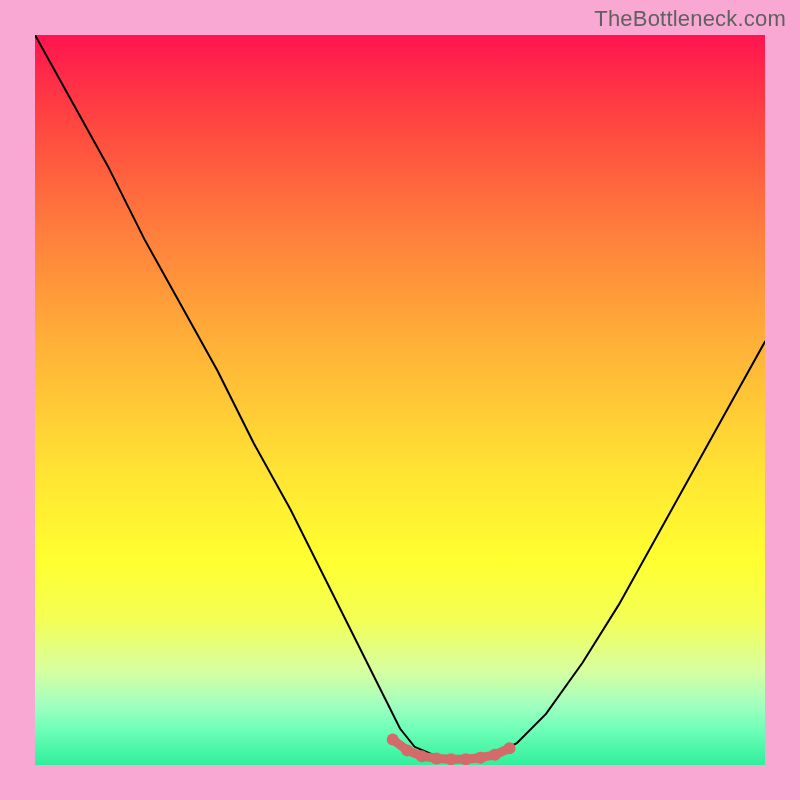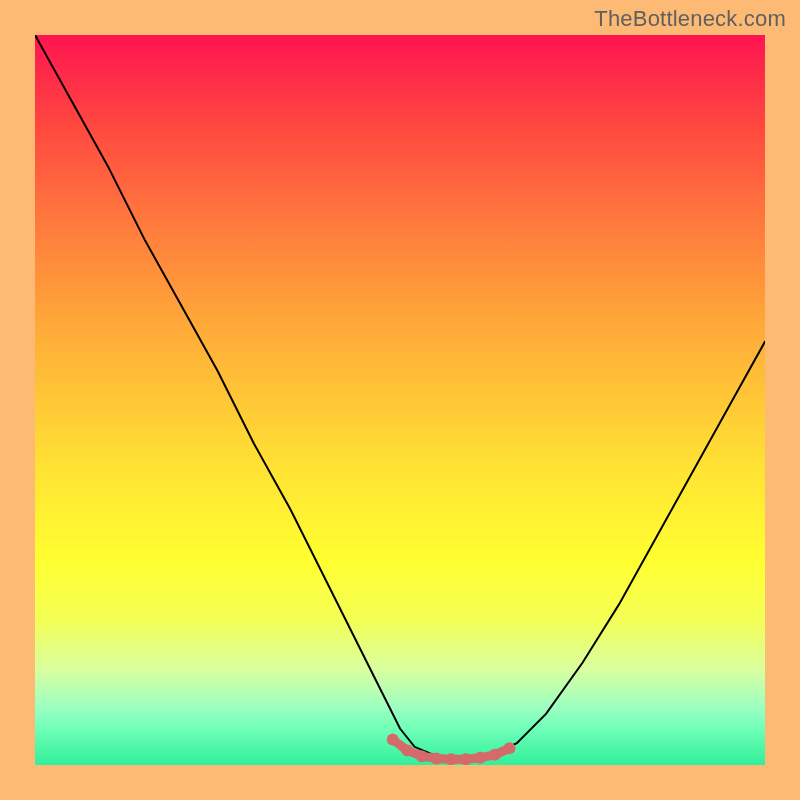--- a/index.html
+++ b/index.html
@@ -8,21 +8,21 @@
     width: 800px;
     height: 800px;
     background: #000;
     overflow: hidden;
     font-family: Arial, Helvetica, sans-serif;
   }
   .frame {
     position: relative;
     width: 800px;
     height: 800px;
-    background: #fdba74;
+    background: #f9a8d4;
   }
   .watermark {
     position: absolute;
     top: 6px;
     right: 14px;
     z-index: 10;
     color: #606060;
     font-size: 22px;
     font-weight: 400;
     letter-spacing: 0.2px;

